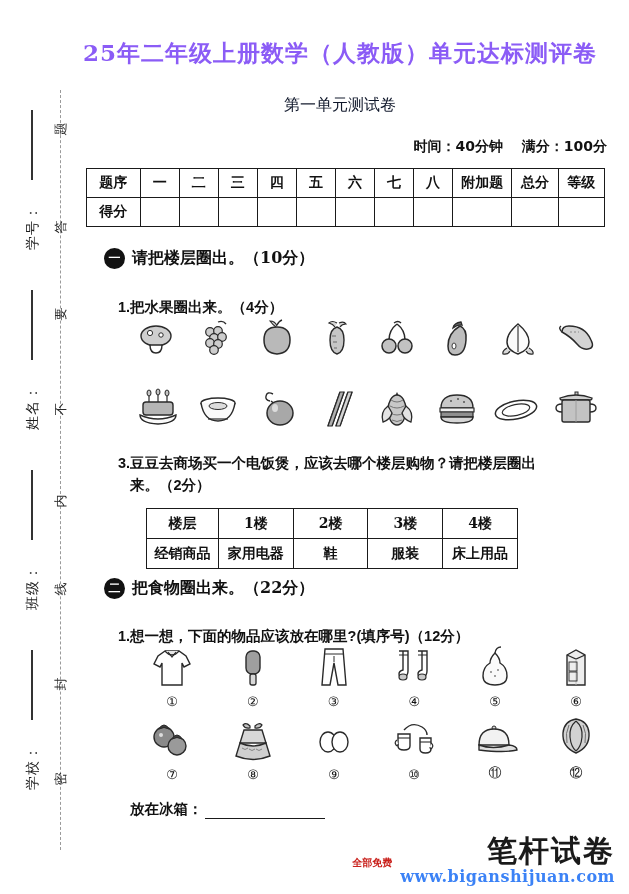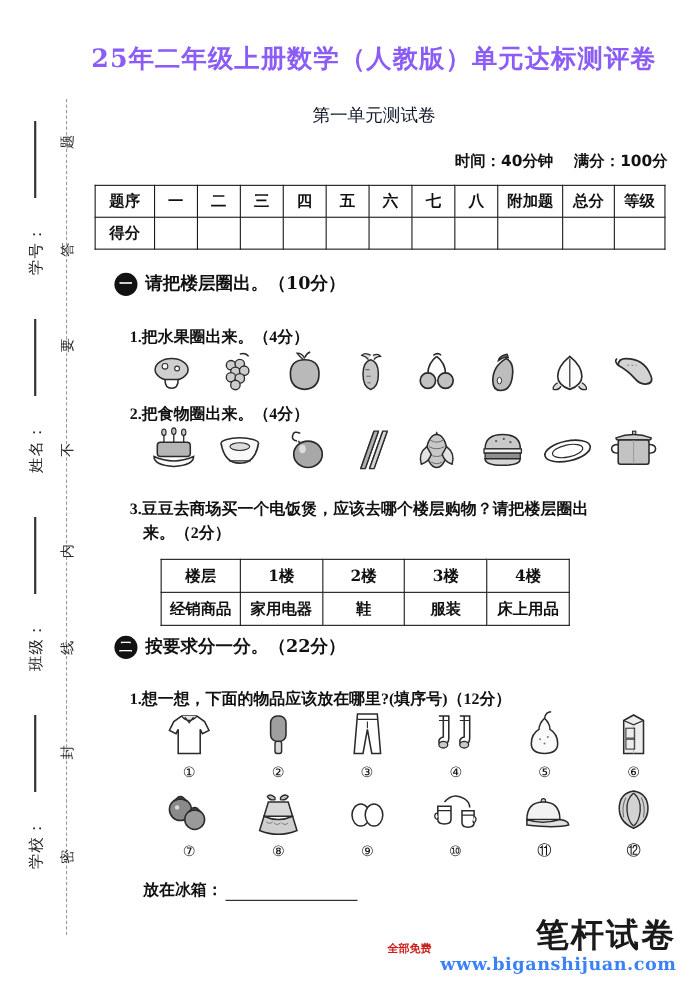--- a/index.html
+++ b/index.html
@@ -96,21 +96,21 @@
     background:#121212;color:#fff;
     font-size:12px;
     display:flex;align-items:center;justify-content:center;
     margin-right:7px;
     font-family:"DejaVu Sans","Liberation Sans",sans-serif;
     font-weight:bold;
   }
   .qtext{
     position:absolute;
     font-size:14.5px;
-    font-family:Liberation Serif, serif;
+    font-family:Liberation Sans, sans-serif;
     font-weight:bold;
     color:#111;
     line-height:1.55;
   }
   .qtext .sc{font-weight:bold;}
 
   
   .icon-row{
     position:absolute;display:flex;
     align-items:flex-end;
@@ -316,23 +316,20 @@
     </div>
     <div class="icon-cell">
       <svg width="44" height="40" viewBox="0 0 44 40">
           <path d="M6 14 q0 -6 7 -6 q16 0 22 14 q4 8 -3 9 q-6 1 -11 -5 q-6 -7 -15 -12 z" fill="#d3d3d3" stroke="#2a2a2a" stroke-width="1.5"></path>
           <path d="M6 14 q-4 -4 -1 -6" fill="none" stroke="#2a2a2a" stroke-width="1.5"></path>
           <path d="M14 14 h9" stroke="#888" stroke-width="1" stroke-dasharray="2 2"></path>
         </svg>
     </div>
   </div>
 
-  <div class="qtext" style="left:118px;top:366px;">
-    <span>2.</span><span>把食物圈出来。</span><span class="sc">（4分）</span>
-  </div>
 
   <div class="icon-row" style="left:134px;top:388px;width:466px;justify-content:space-between;">
     <div class="icon-cell">
       <svg width="48" height="42" viewBox="0 0 48 42">
           <path d="M15 6 v8 M24 5 v9 M33 6 v8" stroke="#2a2a2a" stroke-width="1.2"></path>
           <ellipse cx="15" cy="5" rx="2" ry="3" fill="#c4c4c4" stroke="#2a2a2a" stroke-width="1"></ellipse>
           <ellipse cx="24" cy="4" rx="2" ry="3" fill="#c4c4c4" stroke="#2a2a2a" stroke-width="1"></ellipse>
           <ellipse cx="33" cy="5" rx="2" ry="3" fill="#c4c4c4" stroke="#2a2a2a" stroke-width="1"></ellipse>
           <rect x="9" y="14" width="30" height="13" rx="3" fill="#b5b5b5" stroke="#2a2a2a" stroke-width="1.4"></rect>
           <path d="M6 27 q18 8 36 0 q0 8 -18 9 q-18 -1 -18 -9 z" fill="#fafafa" stroke="#2a2a2a" stroke-width="1.4"></path>
@@ -423,21 +420,21 @@
       <td>家用电器</td>
       <td>鞋</td>
       <td>服装</td>
       <td>床上用品</td>
     </tr>
   </tbody>
     </table>
 
   <div class="section" style="left:104px;top:578px;">
     <div class="badge">二</div>
-    <span>按要求分一分。</span>
+    <span>把食物圈出来。</span>
     <span>（22分）</span>
   </div>
 
   <div class="qtext" style="left:118px;top:625px;">
     <span>1.</span><span>想一想，下面的物品应该放在哪里?(填序号)</span><span class="sc">（12分）</span>
   </div>
 
   <div class="icon-row" style="left:148px;top:645px;width:452px;justify-content:space-between;">
     <div class="icon-cell">
       <svg width="48" height="46" viewBox="0 0 48 46">

